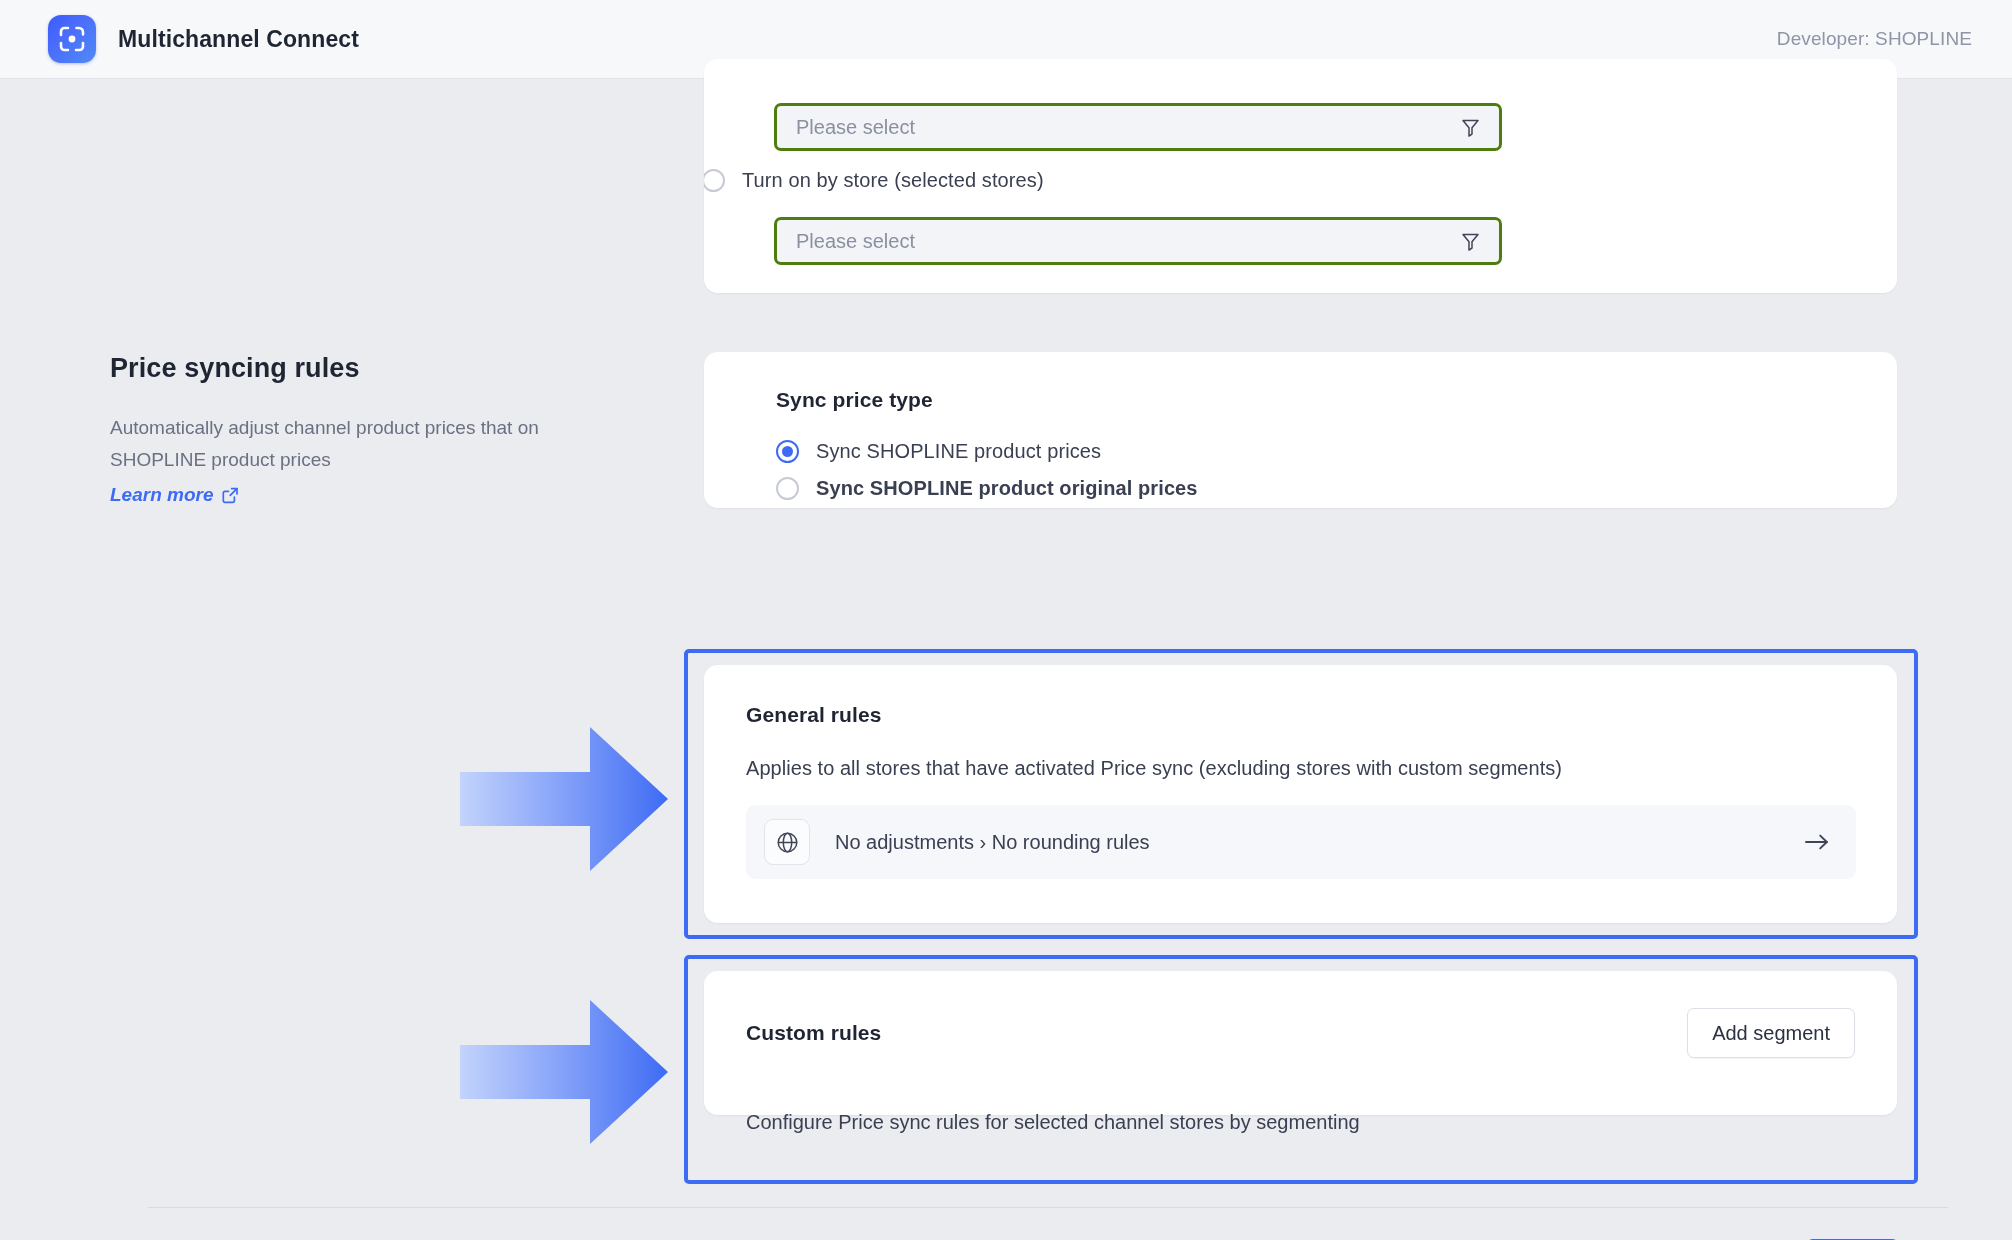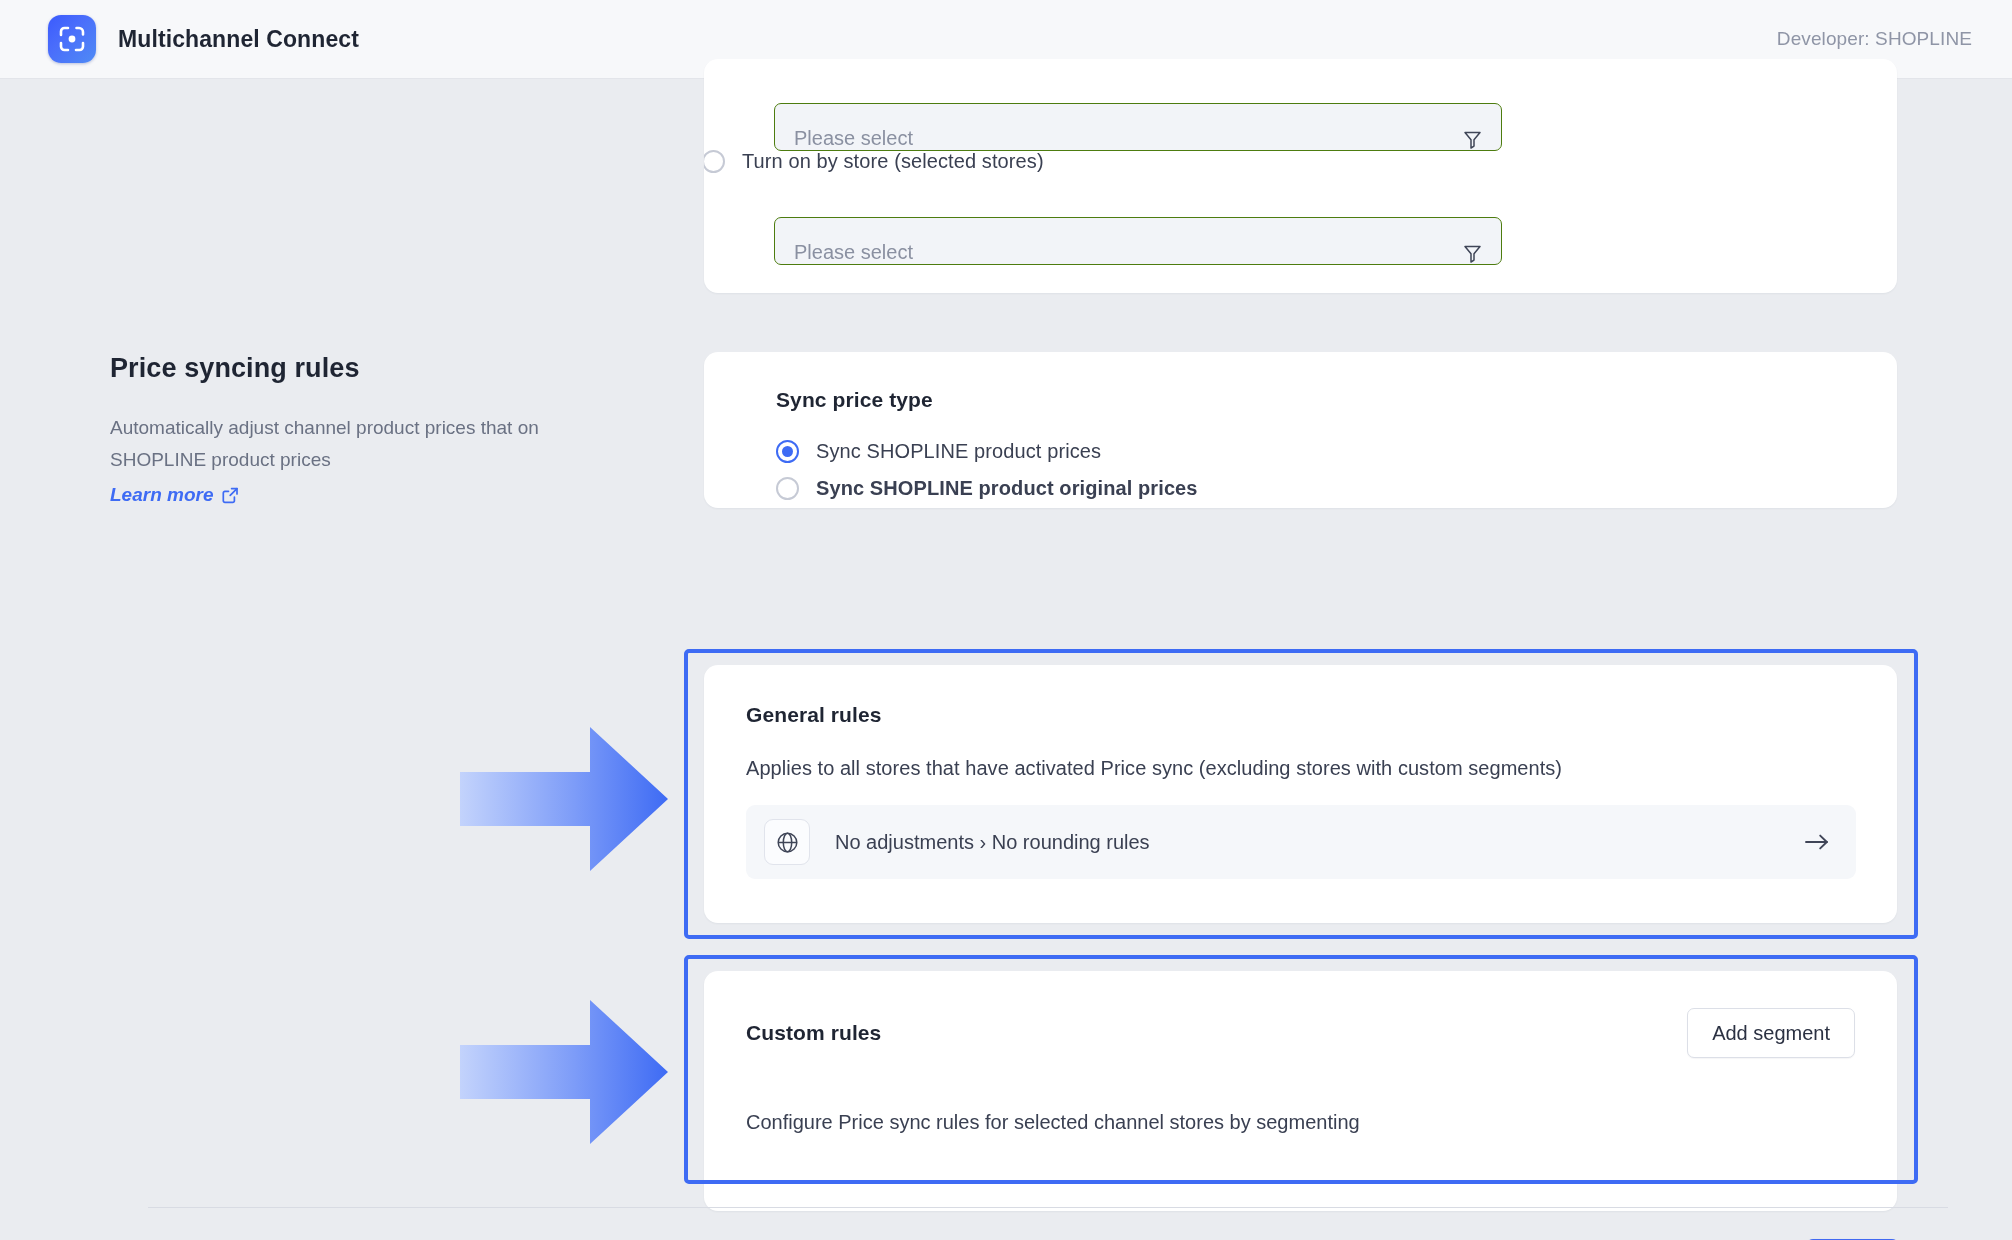--- a/index.html
+++ b/index.html
@@ -114,24 +114,24 @@
     padding: 0 72px;
     overflow: hidden;
   }
 
   .select-field {
     position: absolute;
     left: 774px;
     width: 728px;
     height: 48px;
     background: #f2f4f8;
-    border: 1px solid #4d7c0f;
+    border: 3px solid #4d7c0f;
     border-radius: 7px;
     display: flex;
-    align-items: flex-end;
+    align-items: center;
     padding: 0 18px 0 19px;
     cursor: pointer;
   }
   .select-field .ph {
     font-size: 20px;
     color: #8a90a1;
   }
   .select-field .funnel {
     margin-left: auto;
     display: flex; align-items: center;
@@ -240,21 +240,21 @@
     color: #3a4052;
   }
   .rule-arrow {
     margin-left: auto;
     display: flex; align-items: center;
   }
 
   
   .card-custom {
     top: 892px;
-    height: 240px;
+    height: 144px;
     padding: 0 42px;
   }
   .custom-head {
     position: absolute;
     left: 42px;
     top: 37px;
     width: 1109px;
     display: flex;
     align-items: center;
   }
@@ -337,21 +337,21 @@
 
       <div class="select-field" style="top:44px; left:70px; width:728px;">
         <span class="ph">Please select</span>
         <span class="funnel">
           <svg width="21" height="21" viewBox="0 0 21 21" fill="none">
             <path d="M3 3.5h15l-6 7.2v6.4l-3 1.9v-8.3L3 3.5z" stroke="#3f4557" stroke-width="1.5" stroke-linejoin="round"></path>
           </svg>
         </span>
       </div>
 
-      <div class="radio-row" style="position:absolute; top:91px; left:-2px;">
+      <div class="radio-row" style="position:absolute; top:110px; left:-2px;">
         <span class="radio"></span>
         <span class="radio-label">Turn on by store (selected stores)</span>
       </div>
 
       <div class="select-field" style="top:158px; left:70px; width:728px;">
         <span class="ph">Please select</span>
         <span class="funnel">
           <svg width="21" height="21" viewBox="0 0 21 21" fill="none">
             <path d="M3 3.5h15l-6 7.2v6.4l-3 1.9v-8.3L3 3.5z" stroke="#3f4557" stroke-width="1.5" stroke-linejoin="round"></path>
           </svg>

